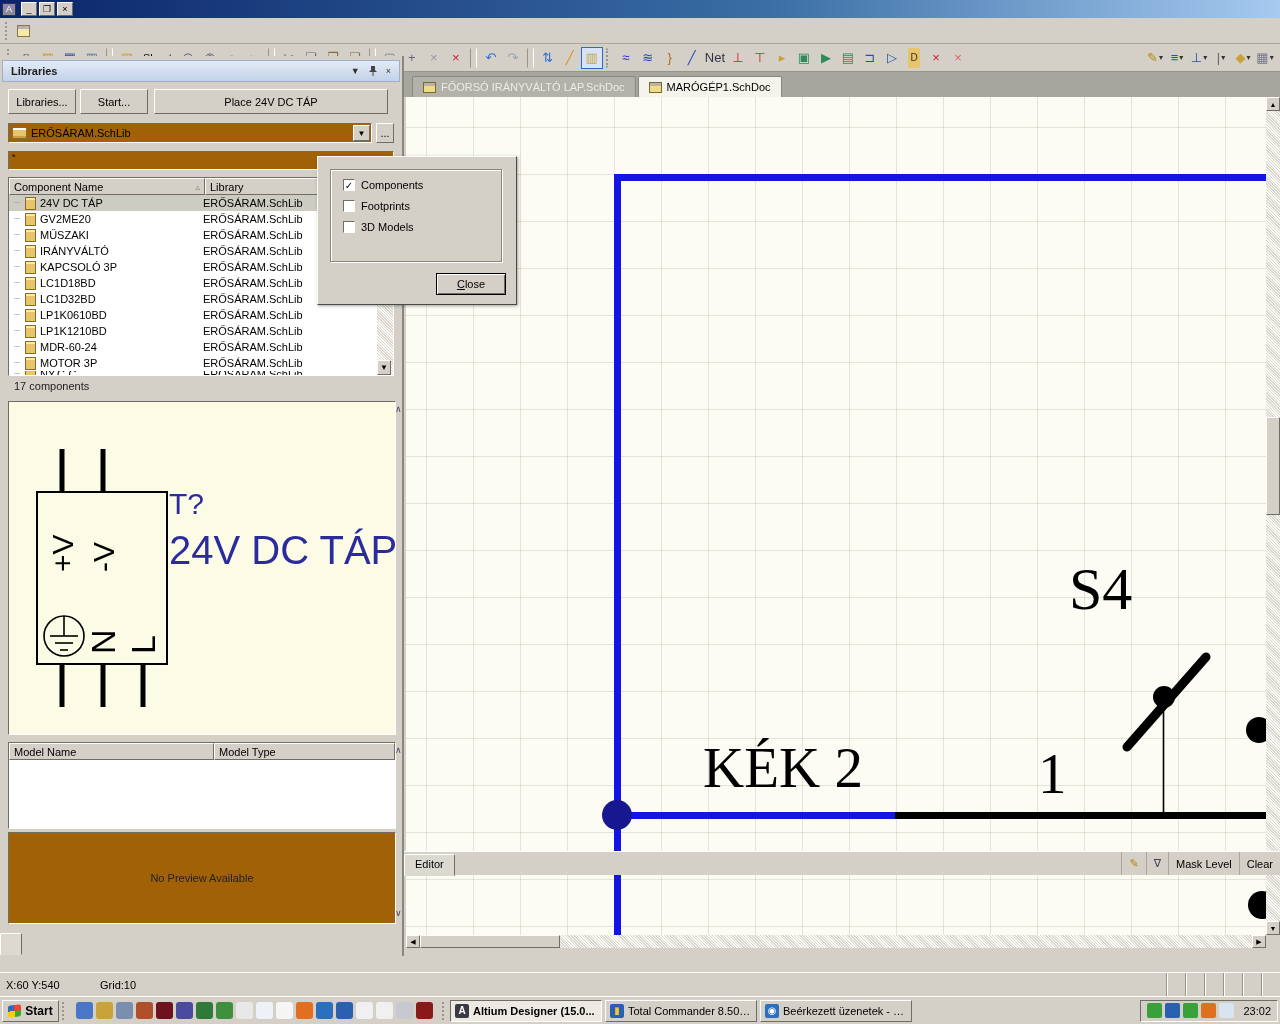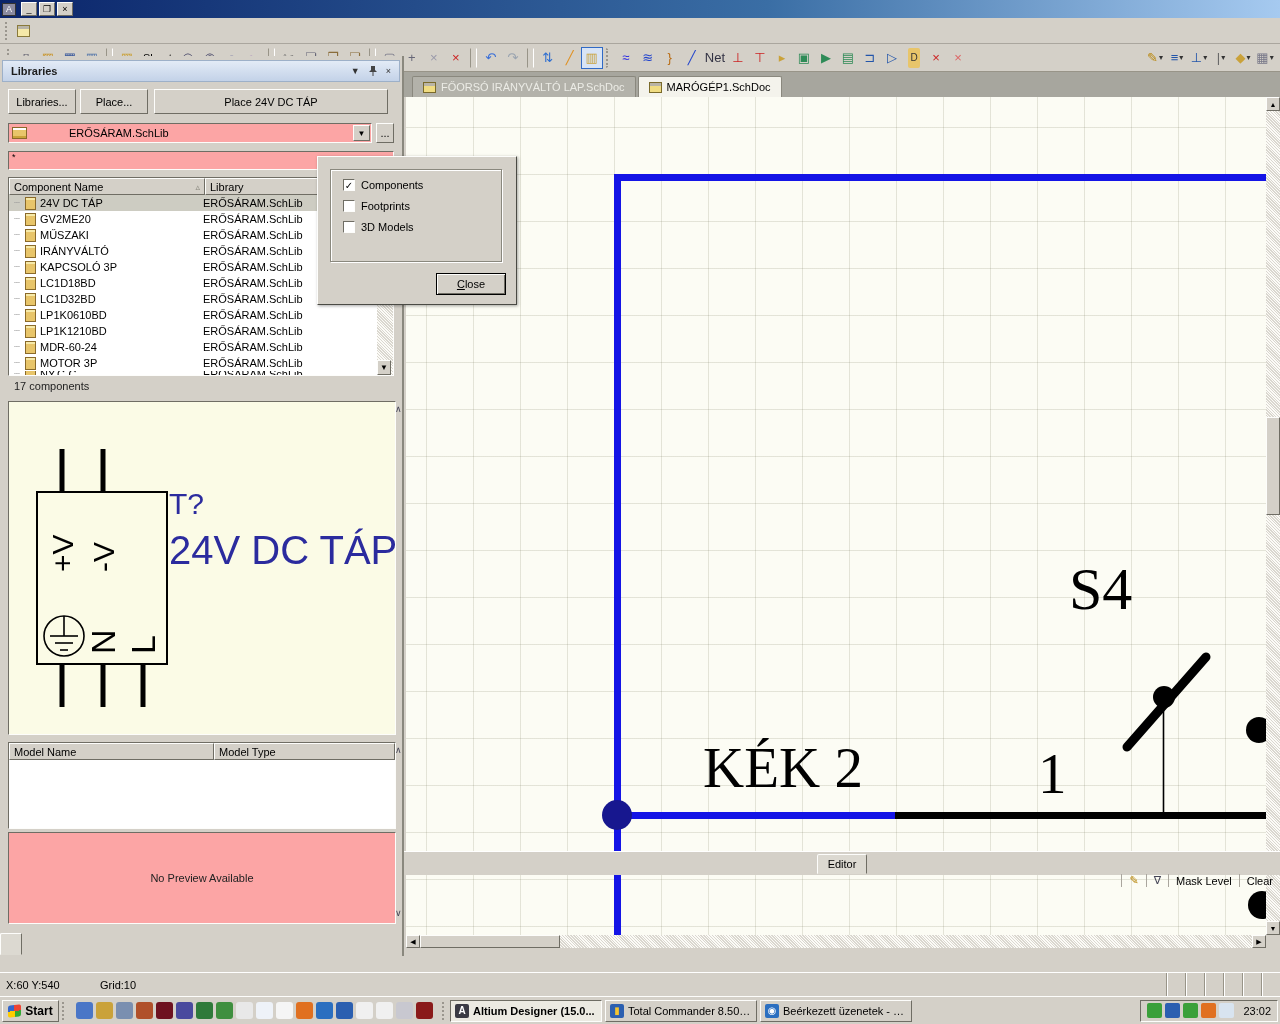--- a/index.html
+++ b/index.html
@@ -1,20 +1,20 @@
 <!DOCTYPE html>
 <html><head>
 <meta charset="utf-8">
 <style>
   html,body{margin:0;padding:0;background:#555;}
   *{box-sizing:border-box;font-family:"Liberation Sans","DejaVu Sans",sans-serif;cursor:default;}
   #root{position:relative;width:1280px;height:1024px;background:#d4d0c8;overflow:hidden;font-size:11px;color:#000;}
   .abs{position:absolute;}
   .raised{border:1px solid;border-color:#fdfdfb #6f6d64 #6f6d64 #fdfdfb;background:#d4d0c8;}
-  .sunken{border:1px solid;border-color:#6f6d64 #fdfdfb #fdfdfb #6f6d64;background:#fca5a5;gap:38px;}
+  .sunken{border:1px solid;border-color:#6f6d64 #fdfdfb #fdfdfb #6f6d64;background:#a16207;}
   .hatch{background:repeating-linear-gradient(45deg,#fcfbf7 0 1px,#dad7cf 1px 2px);}
   .ell{white-space:nowrap;overflow:hidden;text-overflow:ellipsis;}
 
   
   #titlebar{left:0;top:0;width:1280px;height:18px;background:linear-gradient(90deg,#0a246a,#3a6ea5 60%,#a6caf0);display:flex;align-items:center;padding:0 2px;}
   #titlebar .app-ico{width:14px;height:13px;background:#8a8aa0;border:1px solid #333;color:#fff;font-size:9px;line-height:11px;text-align:center;margin-right:3px;}
   #titlebar .t{color:#fff;font-weight:bold;font-size:11px;flex:1;}
   .winbtn{width:16px;height:14px;margin-left:2px;font-size:9px;line-height:12px;text-align:center;color:#000;}
 
   
@@ -90,21 +90,21 @@
     background-size:47px 47px;background-position:208px 77px;}
   .wire{position:absolute;background:#1414e6;}
   .serif{font-family:"Liberation Serif","DejaVu Serif",serif;color:#000;line-height:1;}
   #vscroll{left:1266px;top:97px;width:14px;height:838px;}
   #hscroll{left:406px;top:935px;width:860px;height:13px;display:flex;}
   .sbtn{width:14px;height:100%;display:flex;align-items:center;justify-content:center;font-size:7px;flex:none;}
   #vscroll .sbtn{width:100%;height:14px;}
   #vscroll .thumb{position:absolute;left:0;top:320px;width:14px;height:98px;}
   #hscroll .thumb{width:140px;height:13px;}
   #corner{left:1266px;top:935px;width:14px;height:13px;background:#d4d0c8;}
-  #editor-row{left:404px;top:851px;width:876px;height:24px;background:#d4d0c8;display:flex;align-items:center;border-top:1px solid #fff;flex-direction:column;}
+  #editor-row{left:404px;top:851px;width:876px;height:24px;background:#d4d0c8;display:flex;align-items:center;border-top:1px solid #fff;}
   #editor-tab{height:22px;margin-top:2px;padding:3px 10px;border:1px solid;border-color:#fdfdfb #6f6d64 transparent #fdfdfb;background:#dcd9d1;border-radius:2px 2px 0 0;}
   #mask-controls{margin-left:auto;display:flex;align-items:center;height:100%;}
   #mask-controls>*{padding:0 7px;height:100%;display:flex;align-items:center;border-left:1px solid #aaa69e;}
 
   
   #statusbar{left:0;top:972px;width:1280px;height:24px;background:#d4d0c8;border-top:1px solid #fff;display:flex;align-items:center;}
   #statusbar .coords{padding-left:6px;width:100px;}
   #statusbar .grid{width:70px;}
   #status-panels{margin-left:auto;display:flex;height:100%;align-items:center;}
   .sp-btn{padding:0 9px;height:100%;display:flex;align-items:center;border-left:1px solid #989488;box-shadow:inset 1px 0 0 #fff;}
@@ -314,21 +314,21 @@
     <div id="panel-hd" class="abs">
       <span class="t">Libraries</span>
       <span class="ic">▼</span>
       <span class="ic"><svg width="10" height="11">
             <path d="M3 1h4v4l2 2H1l2-2z" fill="#444"></path>
             <line x1="5" y1="7" x2="5" y2="11" stroke="#444"></line>
           </svg></span>
       <span class="ic">×</span>
     </div>
     <div class="pbtn raised" style="left:8px;top:33px;width:68px;">Libraries...</div>
-    <div class="pbtn raised" style="left:80px;top:33px;width:68px;">Place...</div>
+    <div class="pbtn raised" style="left:80px;top:33px;width:68px;">Start...</div>
     <div class="pbtn raised" style="left:154px;top:33px;width:234px;">Place 24V DC TÁP</div>
 
     <div id="combo" class="abs sunken">
       <span class="lib-ico"></span>
       <span>ERŐSÁRAM.SchLib</span>
       <span class="arrow raised">▼</span>
     </div>
     <div class="pbtn raised" style="left:376px;top:67px;width:18px;height:20px;">...</div>
 
     <div id="filter" class="abs sunken">*</div>

